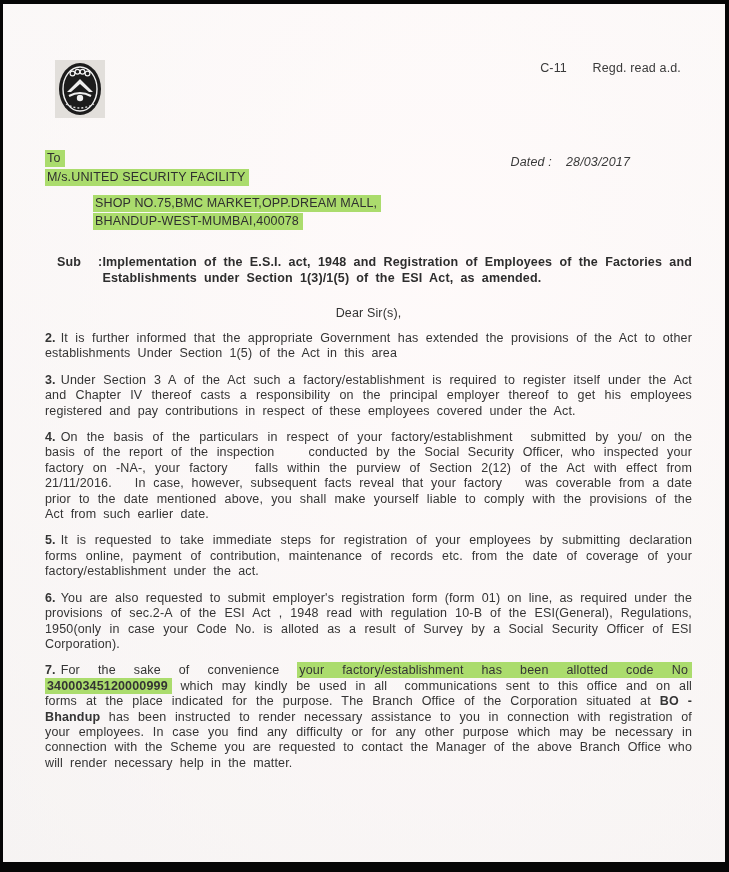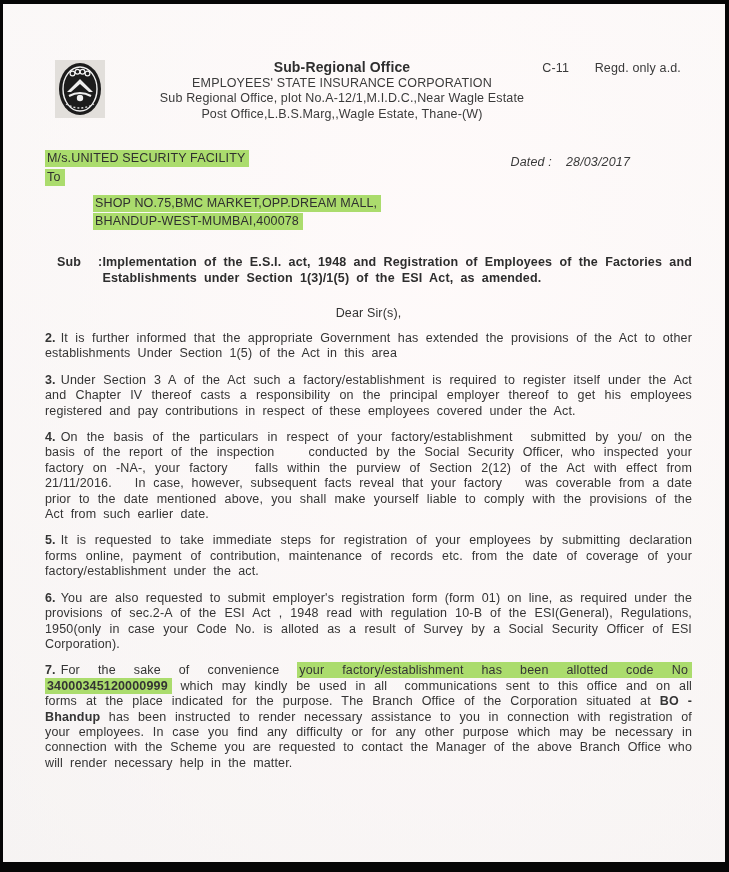--- a/index.html
+++ b/index.html
@@ -80,37 +80,31 @@
         <circle cx="17.5" cy="13.5" r="2.4" fill="none" stroke="#f2f2f2" stroke-width="1.2"></circle>
         <circle cx="22.5" cy="11.8" r="2.4" fill="none" stroke="#f2f2f2" stroke-width="1.2"></circle>
         <circle cx="27.5" cy="11.8" r="2.4" fill="none" stroke="#f2f2f2" stroke-width="1.2"></circle>
         <circle cx="32.5" cy="13.5" r="2.4" fill="none" stroke="#f2f2f2" stroke-width="1.2"></circle>
         <path d="M12 32 L25 19 L38 32 L34 32 L25 24 L16 32 Z" fill="#efefef"></path>
         <path d="M14 36 Q25 30 36 36" fill="none" stroke="#efefef" stroke-width="2"></path>
         <circle cx="25" cy="38" r="3.2" fill="#efefef"></circle>
         <path d="M11 44 Q25 52 39 44" fill="none" stroke="#dddddd" stroke-width="1.4" stroke-dasharray="2 2"></path>
       </svg>
     </div>
-    <div class="header-center">
-      <div class="office-title">Sub-Regional Office</div>
-      <div>EMPLOYEES' STATE INSURANCE CORPORATION</div>
-      <div>Sub Regional Office, plot No.A-12/1,M.I.D.C.,Near Wagle Estate</div>
-      <div>Post Office,L.B.S.Marg,,Wagle Estate, Thane-(W)</div>
-    </div>
     <div class="header-right">
       <span>C-11</span>
-      <span>Regd. only a.d.</span>
+      <span>Regd. read a.d.</span>
     </div>
   </div>
 
   <div class="content">
 
     <div class="to-block">
+      <div><span class="hl to-line">To</span></div>
       <div><span class="hl to-line">M/s.UNITED SECURITY FACILITY</span></div>
-      <div><span class="hl to-line">To</span></div>
       <div class="addr-lines">
           <div><span class="hl to-line">SHOP NO.75,BMC MARKET,OPP.DREAM  MALL,</span></div>
           <div><span class="hl to-line">BHANDUP-WEST-MUMBAI,400078</span></div>
         </div>
       <div class="dated">
         <span>Dated :</span><span class="dated-value">28/03/2017</span>
       </div>
     </div>
 
     <div class="sub-row">

